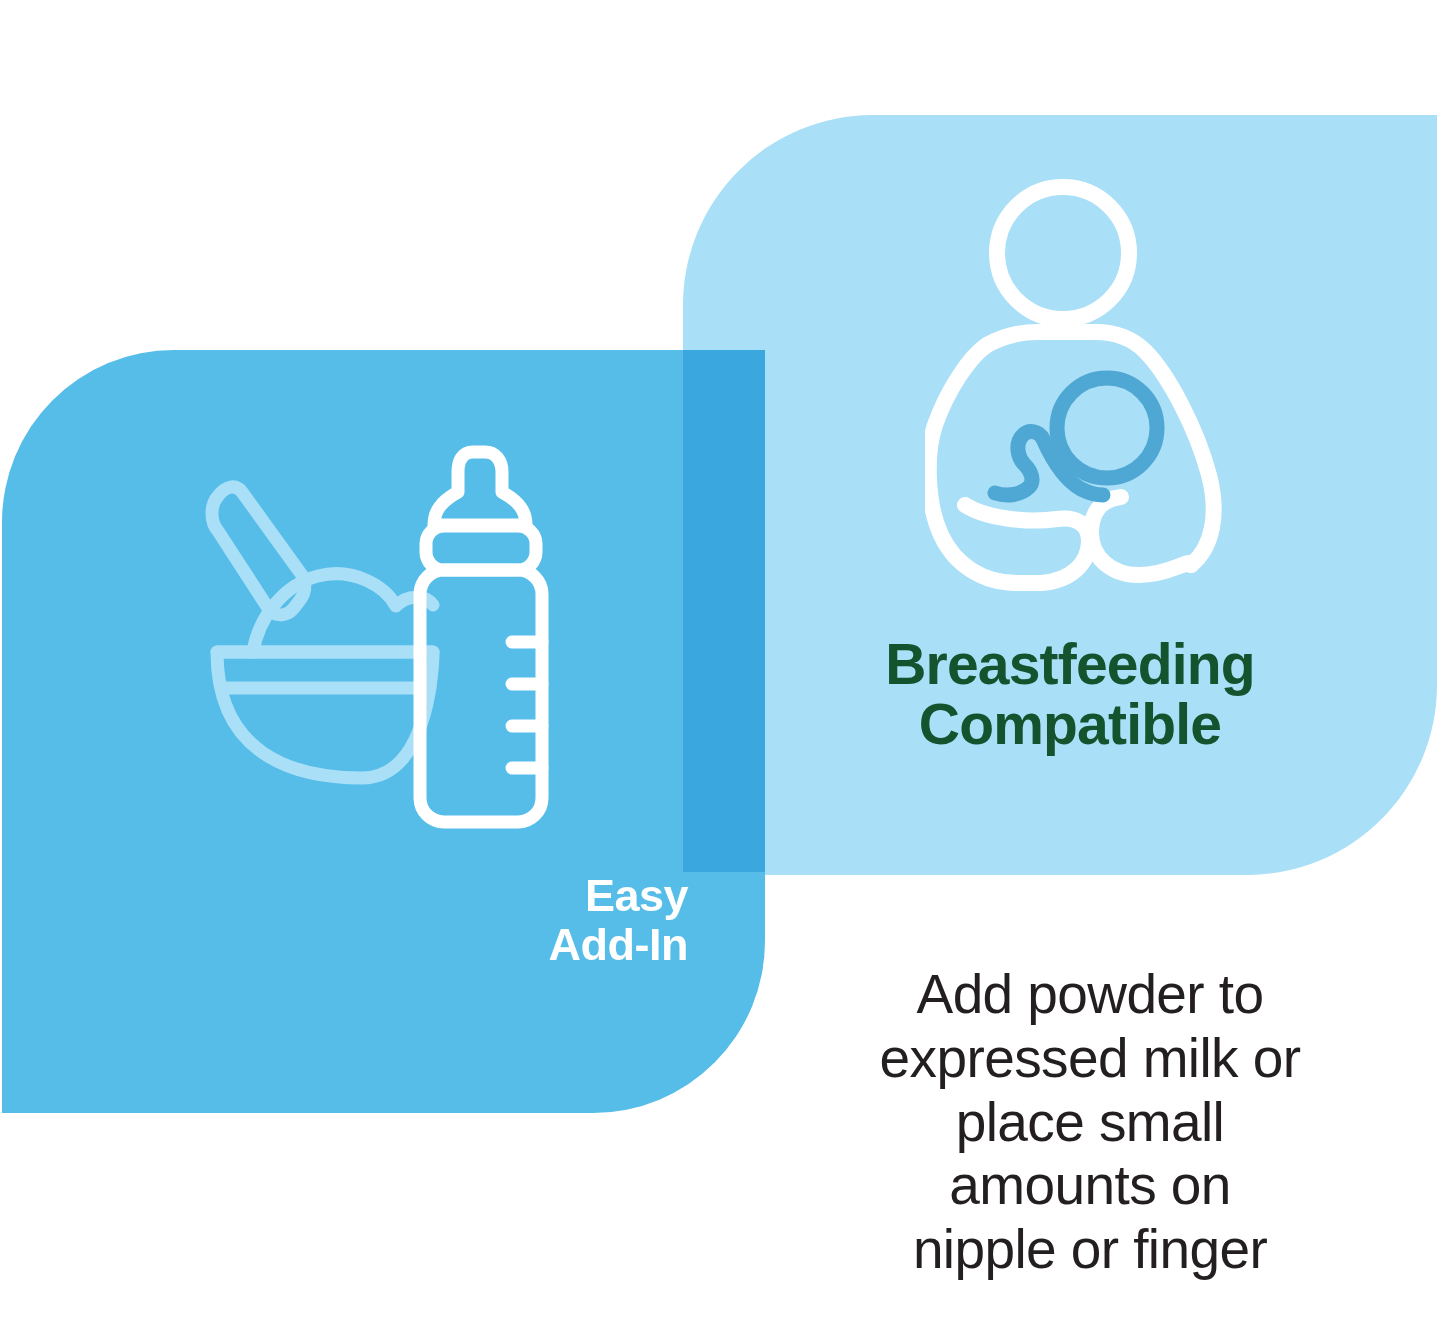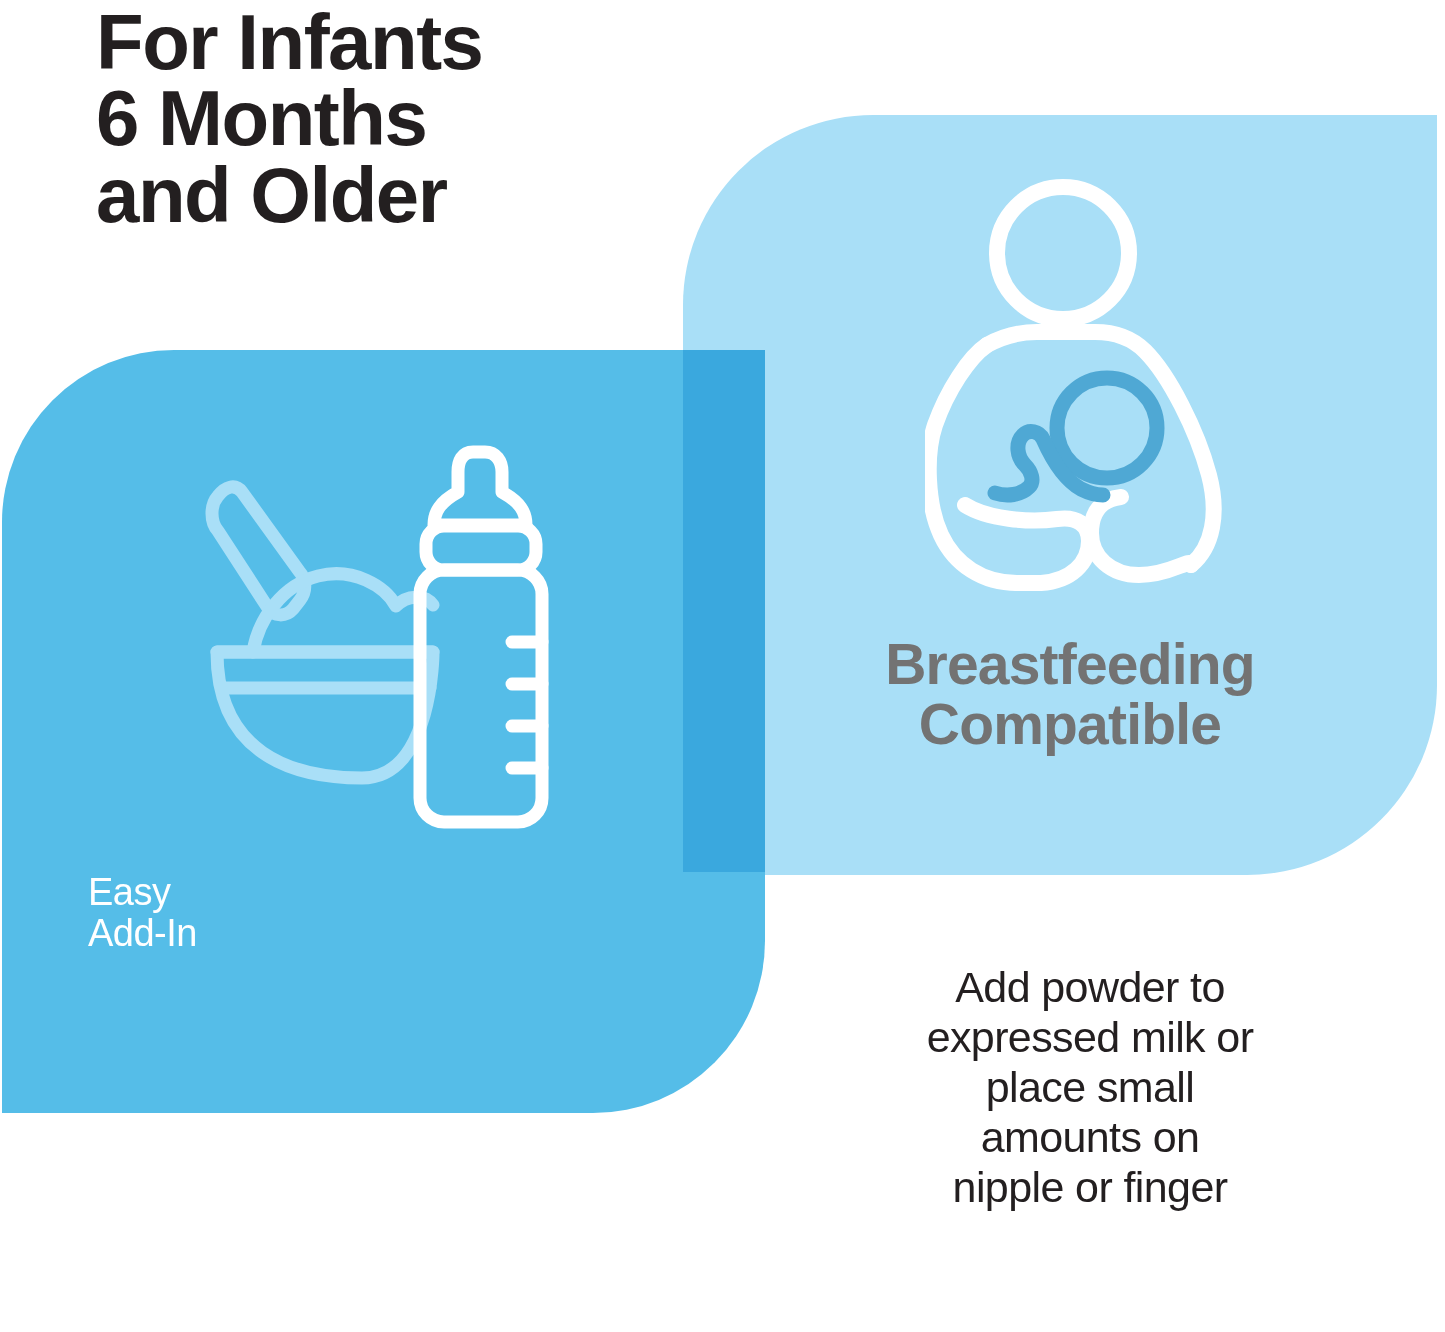--- a/index.html
+++ b/index.html
@@ -69,33 +69,33 @@
   #breastfeeding-title {
     position: absolute;
     left: 770px;
     top: 634px;
     width: 600px;
     text-align: center;
     font-size: 57px;
     line-height: 1.06;
     font-weight: 700;
     letter-spacing: -0.8px;
-    color: #737373;
+    color: #14532d;
     white-space: pre-line;
   }
 
   #easy-title {
     position: absolute;
     left: 88px;
     top: 872px;
     width: 600px;
-    text-align: left;
-    font-size: 38px;
+    text-align: right;
+    font-size: 45px;
     line-height: 1.08;
-    font-weight: 400;
+    font-weight: 700;
     letter-spacing: -0.5px;
     color: #ffffff;
     white-space: pre-line;
   }
 
   
   #left-caption {
     position: absolute;
     left: 40px;
     top: 1190px;
@@ -108,21 +108,21 @@
     color: #231f20;
     white-space: pre-line;
   }
 
   #right-caption {
     position: absolute;
     left: 790px;
     top: 963px;
     width: 600px;
     text-align: center;
-    font-size: 43px;
+    font-size: 55px;
     line-height: 1.16;
     font-weight: 300;
     letter-spacing: -0.6px;
     color: #231f20;
     white-space: pre-line;
   }
 
   
   #bowl-bottle-icon {
     position: absolute;
@@ -138,23 +138,20 @@
     top: 175px;
     width: 330px;
     height: 425px;
   }
 </style>
 </head>
 <body>
 
 <div id="stage">
 
-  <div id="heading">For Infants
-6 Months
-and Older</div>
 
   <div id="light-card"></div>
 
   <div id="blue-card"></div>
 
   <div id="overlap"></div>
 
   <svg id="bowl-bottle-icon" viewBox="0 0 400 400" xmlns="http://www.w3.org/2000/svg">
     <g fill="none" stroke="#a9dff7" stroke-width="13" stroke-linecap="round" stroke-linejoin="round">
 

